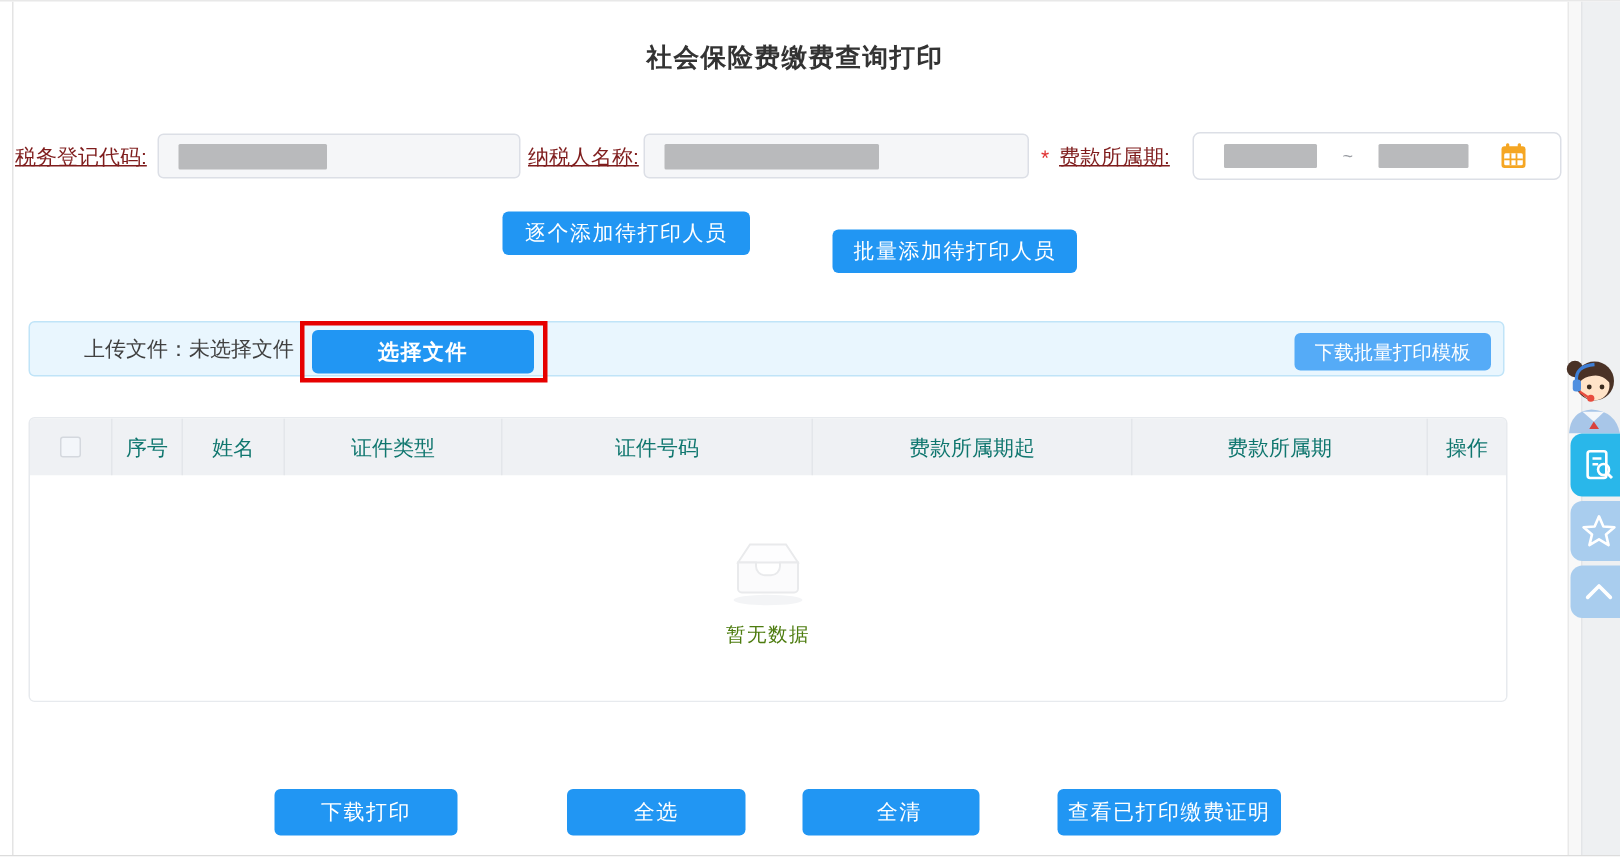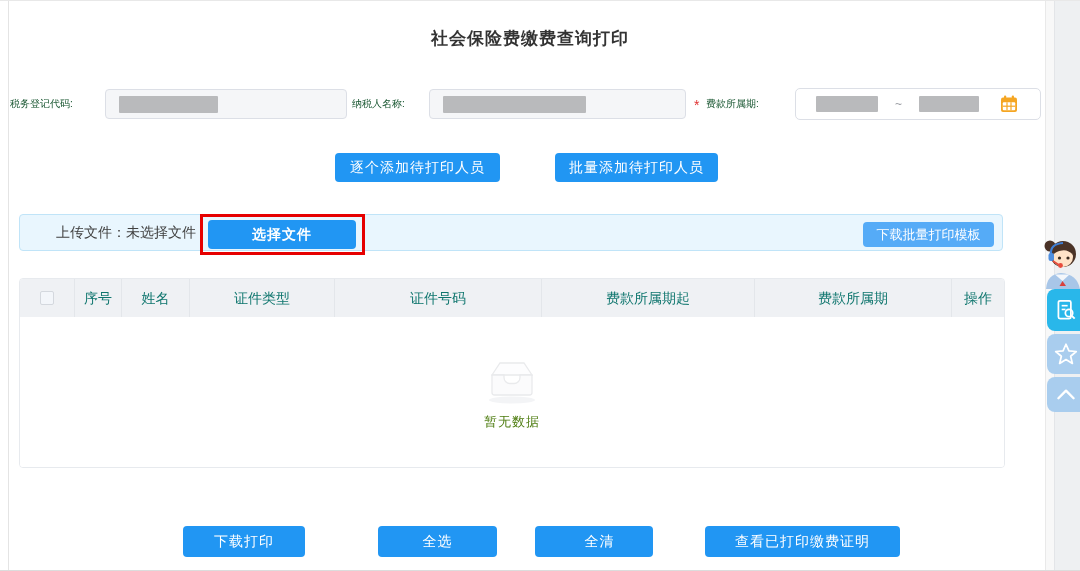--- a/index.html
+++ b/index.html
@@ -11,21 +11,21 @@
   .frame-left { position: absolute; left: 8px; top: 0; bottom: 0; width: 1px; background: #e4e4e4; }
   
   .scroll-gap-line { position: absolute; left: 1045px; top: 0; bottom: 0; width: 1px; background: #e9e9e9; }
   .scroll-strip { position: absolute; left: 1046px; top: 0; bottom: 0; width: 8px; background: #f8f8f8; }
   .scroll-track { position: absolute; left: 1054px; top: 0; bottom: 0; width: 26px; background: #eef0f2; border-left: 1px solid #e3e5e8; }
 
   .page-title { position: absolute; top: 26px; left: 0; width: 1060px; text-align: center;
     font-size: 17px; font-weight: 600; color: #333; letter-spacing: 1px; }
 
   
-  .form-label { position: absolute; top: 88px; height: 30px; line-height: 30px; font-size: 10px; color: #14532d; }
+  .form-label { position: absolute; top: 88px; height: 30px; line-height: 30px; font-size: 14px; color: #7f1d1d; text-decoration: underline; }
   .lbl-taxcode { left: 10px; }
   .lbl-taxpayer { left: 352px; }
   .lbl-feeperiod { left: 706px; }
   .required-mark { position: absolute; left: 694px; top: 88px; height: 30px; line-height: 32px; color: #e03131; font-size: 14px; }
   .input-box { position: absolute; top: 88px; height: 30px; background: #f5f6f8; border: 1px solid #dcdfe6; border-radius: 4px; }
   .inp-taxcode { left: 105px; width: 242px; }
   .inp-taxpayer { left: 429px; width: 257px; }
   .redacted-bar { position: absolute; top: 6px; height: 17px; background: #b9babc; border-radius: 1px; }
   .inp-taxcode .redacted-bar { left: 13px; width: 99px; }
   .inp-taxpayer .redacted-bar { left: 13px; width: 143px; }
@@ -33,26 +33,26 @@
     border: 1px solid #dcdfe6; border-radius: 5px; display: flex; align-items: center; padding: 0 12px; }
   .date-bar { height: 16px; background: #b9babc; border-radius: 1px; }
   .date-bar.start { width: 62px; margin-left: 8px; }
   .date-bar.end { width: 60px; }
   .date-sep { color: #9a9da3; font-size: 12px; margin: 0 17px; }
   .calendar-wrap { margin-left: 20px; display: flex; align-items: center; }
 
   
   .btn { position: absolute; border: none; border-radius: 4px; background: #2196f3; color: #fff;
     font-size: 14px; font-family: inherit; cursor: pointer; letter-spacing: 1px; }
-  .btn-add-single { left: 335px; top: 152px; width: 165px; height: 29px; }
+  .btn-add-single { left: 335px; top: 140px; width: 165px; height: 29px; }
   .btn-add-batch { left: 555px; top: 152px; width: 163px; height: 29px; }
   .btn-dl-print { left: 183px; top: 525px; width: 122px; height: 31px; }
   .btn-sel-all { left: 358px; top: 525px; width: 119px; height: 31px; margin-left: 20px; }
   .btn-clr-all { left: 535px; top: 525px; width: 118px; height: 31px; padding-left: 11px; }
-  .btn-view-printed { left: 705px; top: 525px; width: 195px; height: 31px; }
+  .btn-view-printed { left: 705px; top: 525px; width: 149px; height: 31px; }
 
   
   .upload-bar { position: absolute; left: 19px; top: 213px; width: 984px; height: 37px;
     background: #e9f6fe; border: 1px solid #c0e4f8; border-radius: 4px; }
   .upload-label { position: absolute; left: 36px; top: 0; height: 35px; line-height: 35px; font-size: 14px; color: #404040; }
   .btn-choose-file { position: absolute; left: 208px; top: 219px; width: 148px; height: 29px; font-weight: bold; }
   .annotation-box { position: absolute; left: 200px; top: 213px; width: 165px; height: 41px;
     border: 3px solid #e60000; pointer-events: none; z-index: 5; }
   .btn-dl-template { position: absolute; left: 863px; top: 221px; width: 131px; height: 25px;
     background: #55abf7; font-size: 13px; letter-spacing: 0; }

